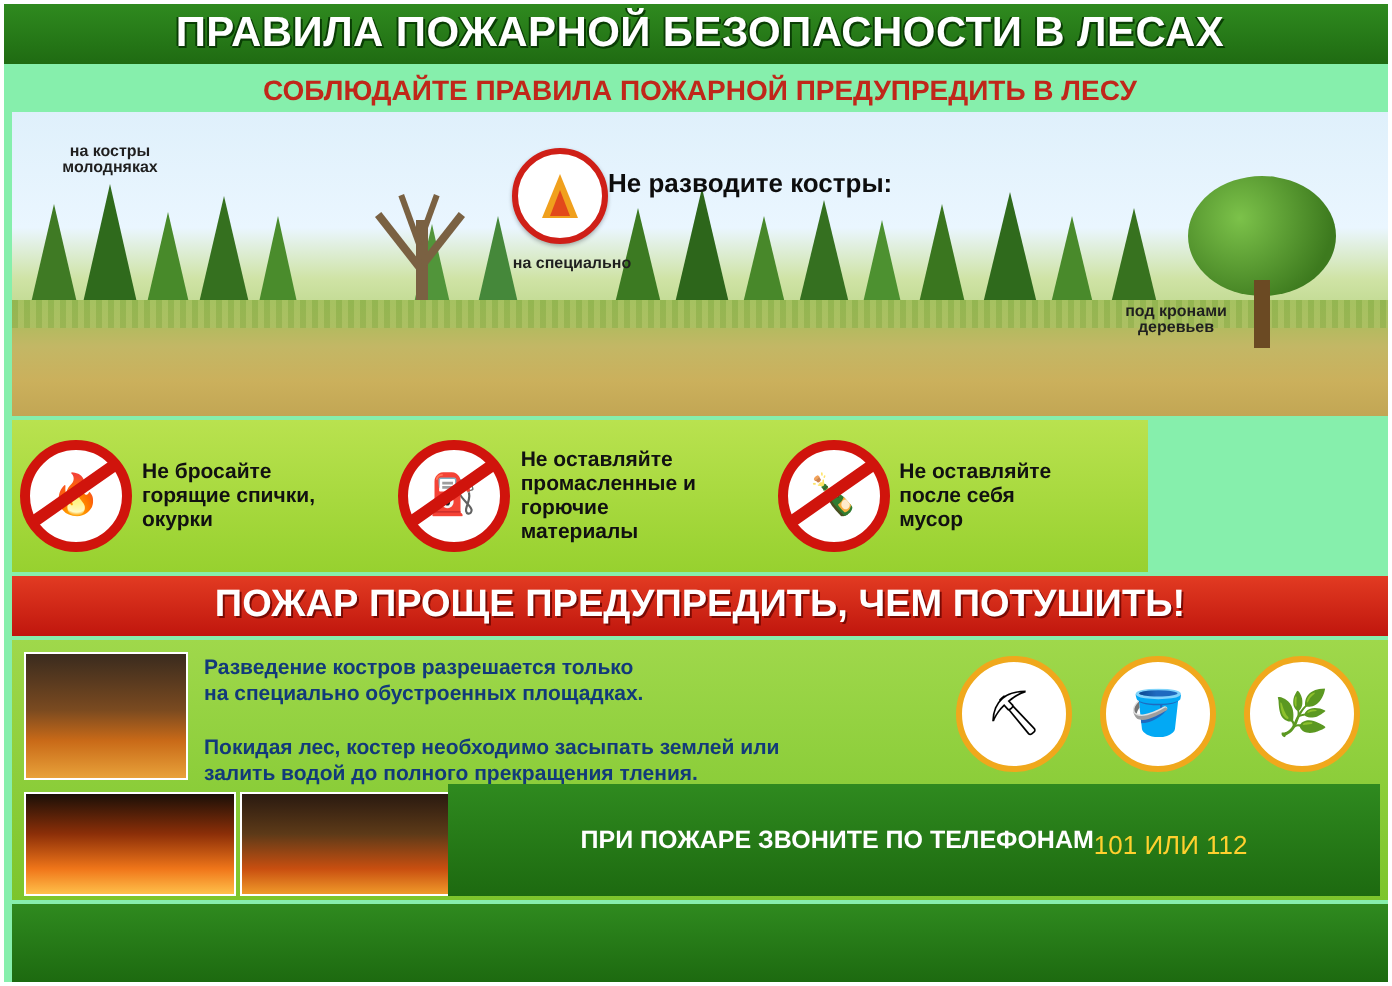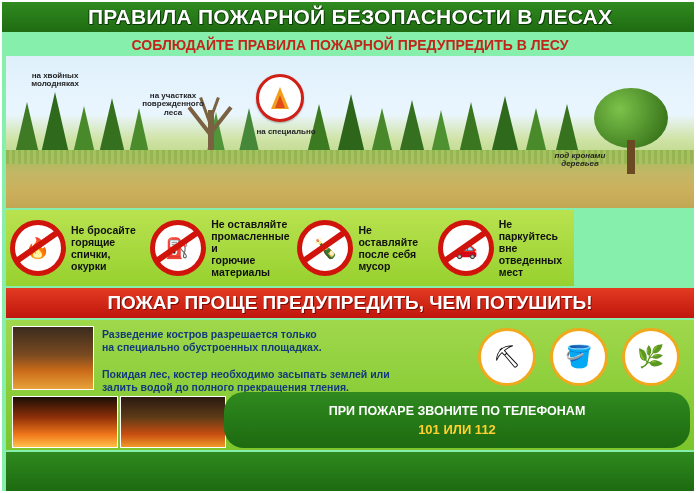--- a/index.html
+++ b/index.html
@@ -156,24 +156,24 @@
   .photo3{
     position:absolute;left:114px;top:76px;width:104px;height:50px;
     background:linear-gradient(180deg,#2a1a10,#5d3a18 40%,#c94f10 75%,#f09a2a);
     border:1px solid #ffffff;
   }
 
   
   .phone{
     position:absolute;left:222px;top:390px;width:466px;height:56px;
     background:linear-gradient(#2f8a1f,#1d6a10);
-    display:flex;flex-direction:column;align-items:center;justify-content:center;border-radius:20px;
+    display:flex;align-items:center;justify-content:center;
   }
   .phone .l1{font-size:12.5px;font-weight:bold;color:#ffffff;white-space:nowrap;}
-  .phone .l2{font-size:13px;font-weight:bold;color:#ffd02e;margin-top:4px;white-space:nowrap;text-align:center;}
+  .phone .l2{font-size:13px;font-weight:normal;color:#ffd02e;margin-top:4px;white-space:nowrap;text-align:center;}
   .chev{position:absolute;top:402px;width:0;height:0;
     border-top:16px solid transparent;border-bottom:16px solid transparent;
     border-left:14px solid #dff03a;opacity:.95;}
 
   
   .bottombar{
     position:absolute;left:4px;top:450px;width:688px;height:39px;
     background:linear-gradient(#2f8a1f,#1d6a10);
   }
 </style>
@@ -224,28 +224,26 @@
     <div class="grassband"></div>
 
     <div class="bigtree">
       <div class="crown"></div>
       <div class="trunk"></div>
     </div>
 
     <div class="fireicon">
       <span class="flame"></span>
     </div>
-
-    <div class="lbl" style="left:6px;  top:16px; width:86px;">на хвойных
+    <div class="nofire">Не разводите костры:</div>
+
+    <div class="lbl" style="left:6px;  top:16px; width:86px;">на костры
 молодняках</div>
-    <div class="lbl" style="left:124px;top:36px; width:86px;">на участках
-поврежденного
-леса</div>
     <div class="lbl" style="left:232px;top:72px; width:96px;">на специально</div>
-    <div class="lbl" style="left:528px;top:96px; width:92px;font-style:italic;">под кронами
+    <div class="lbl" style="left:528px;top:96px; width:108px;">под кронами
 деревьев</div>
   </div>
 
   <div class="prohibit">
 
     <div class="pitem">
       <div class="sign">
         <span class="glyph">🔥</span>
         <span class="bar"></span>
       </div>
@@ -268,29 +266,20 @@
     <div class="pitem">
       <div class="sign">
         <span class="glyph">🍾</span>
         <span class="bar"></span>
       </div>
       <div class="ptext" style="white-space:pre-line;">Не оставляйте
 после себя
 мусор</div>
     </div>
 
-    <div class="pitem">
-      <div class="sign">
-        <span class="glyph">🚗</span>
-        <span class="bar"></span>
-      </div>
-      <div class="ptext" style="white-space:pre-line;">Не паркуйтесь
-вне отведенных
-мест</div>
-    </div>
 
   </div>
 
   <div class="redbanner">
     <div class="t">ПОЖАР ПРОЩЕ ПРЕДУПРЕДИТЬ, ЧЕМ ПОТУШИТЬ!</div>
   </div>
 
   <div class="lower">
 
     <div class="photo"></div>

